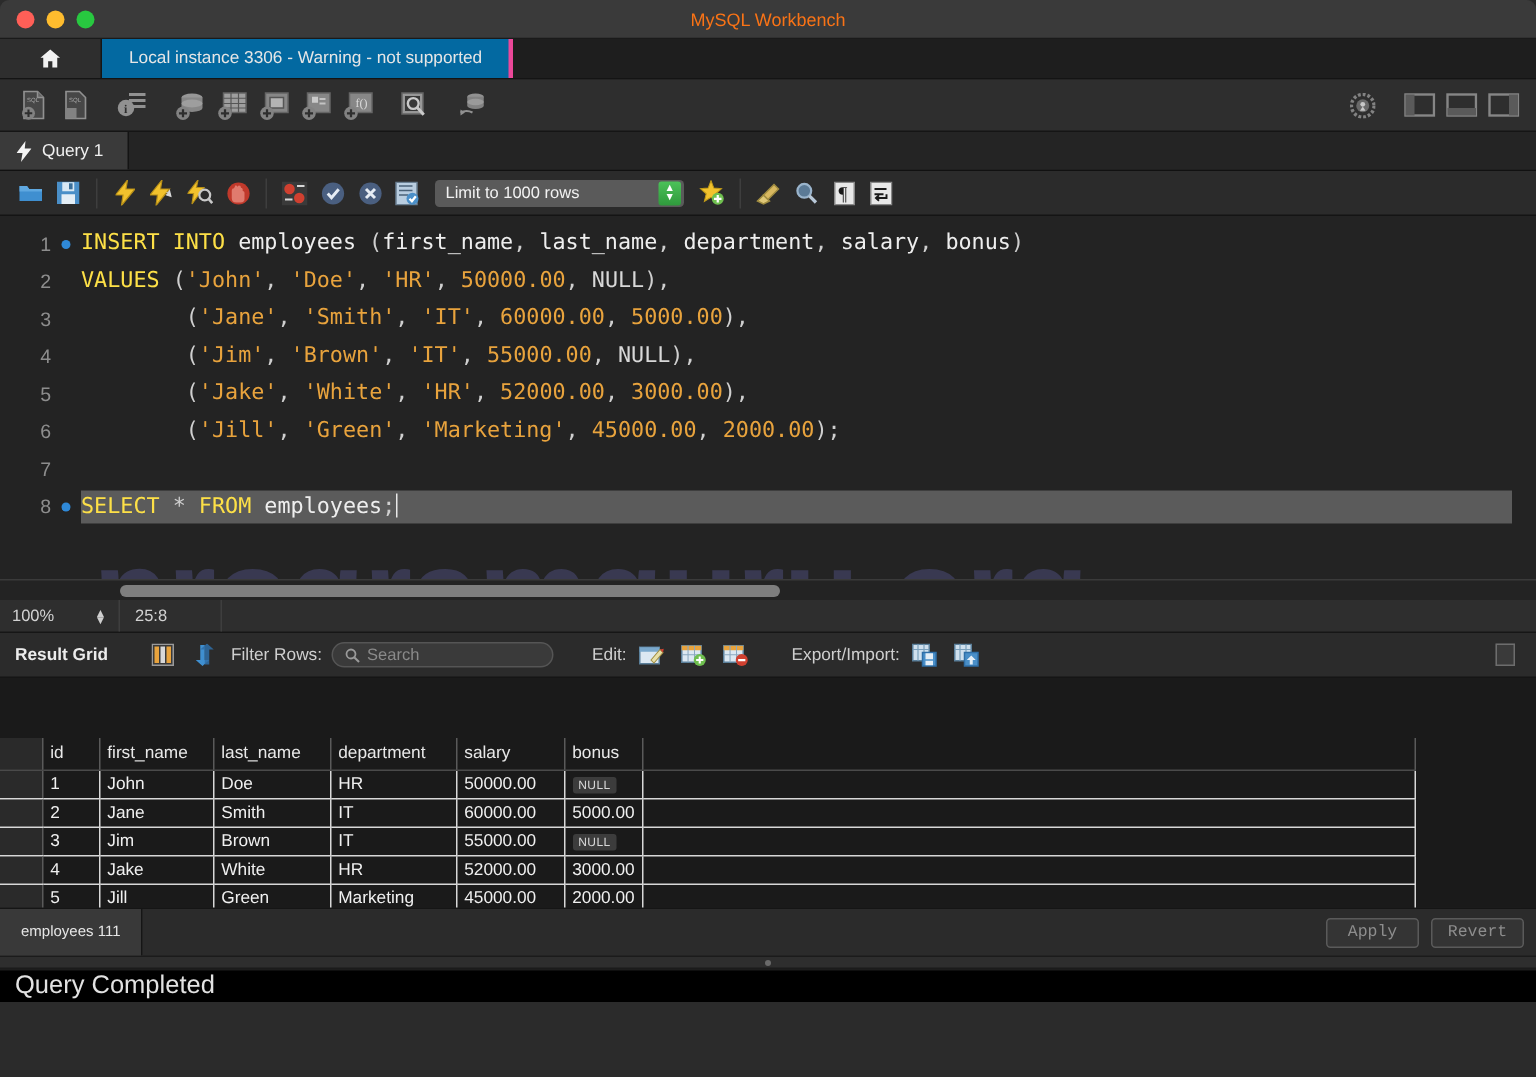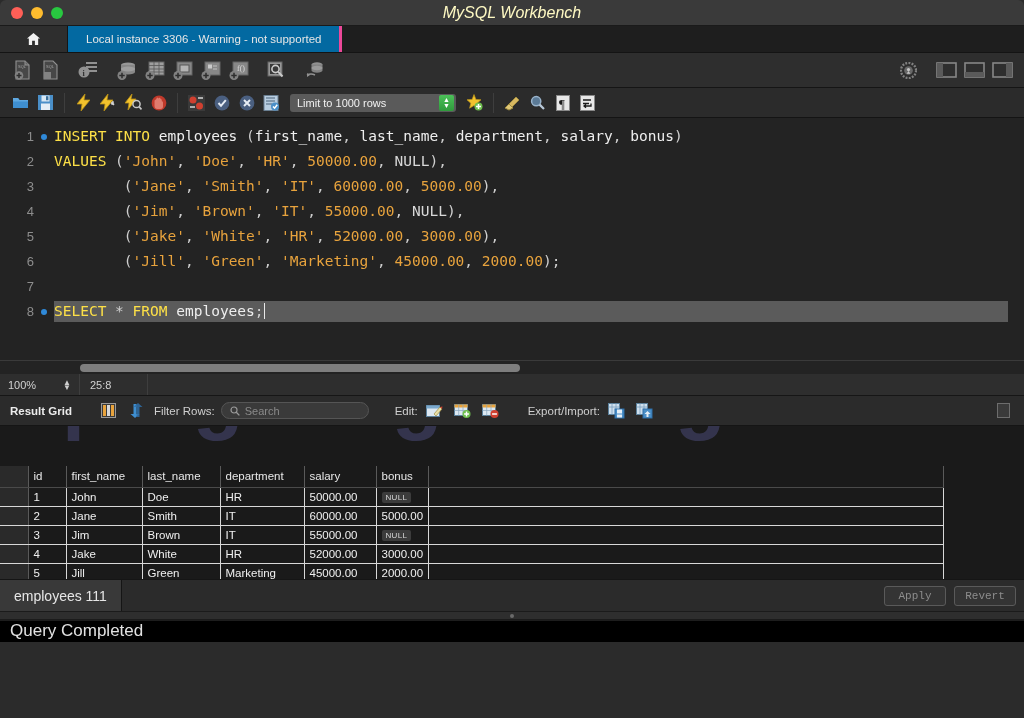--- a/index.html
+++ b/index.html
@@ -25,21 +25,21 @@
     display: flex; align-items: center;
     border-radius: 6px 6px 0 0;
   }
   .lights { display: flex; gap: 8px; padding-left: 11px; }
   .light { width: 12px; height: 12px; border-radius: 50%; }
   .light.red { background: #ff5f57; }
   .light.yellow { background: #febc2e; }
   .light.green { background: #28c840; }
   .win-title {
     position: absolute; left: 0; right: 0; text-align: center;
-    font-size: 16px; color: #fef9c3; pointer-events: none; font-style: italic;
+    font-size: 12px; color: #f97316; pointer-events: none;
   }
 
   
   .conn-strip {
     height: 27px; background: #1e1e1e;
     display: flex; align-items: stretch;
     border-bottom: 1px solid #141414;
   }
   .home-btn {
     width: 68px; display: flex; align-items: center; justify-content: center;
@@ -314,21 +314,21 @@
 
   
   .bottom-tabs {
     height: 32px; background: #2b2b2b;
     display: flex; align-items: center;
     border-top: 1px solid #151515;
   }
   .btab {
     height: 100%; padding: 0 14px;
     display: flex; align-items: center;
-    background: #393939; color: #e6e6e6; font-size: 14px;
+    background: #393939; color: #e6e6e6; font-size: 10px;
     border-right: 1px solid #151515;
   }
   .btab-rest { flex: 1; }
   .btn-sm {
     height: 20px; min-width: 62px;
     margin-right: 8px;
     border: 1px solid #5a5a5a; border-radius: 3px;
     background: #343434; color: #8d8d8d;
     font-size: 11px;
     display: flex; align-items: center; justify-content: center; font-family: Liberation Mono, monospace;
@@ -487,20 +487,29 @@
       </svg>
     </div>
     <div class="tb-icon">
       <svg width="21" height="16" viewBox="0 0 21 16">
         <rect x="1" y="1" width="19" height="14" fill="none" stroke="#8e8e8e" stroke-width="1.6"></rect>
         <rect x="14" y="1" width="6" height="14" fill="#5e5e5e"></rect>
       </svg>
     </div>
   </div>
 
+  <div class="qtab-strip">
+    <div class="qtab">
+      <svg width="10" height="14" viewBox="0 0 10 14">
+        <path d="M6 0 L0 8 H4 L3 14 L10 5 H5.5 Z" fill="#f4f4f4"></path>
+      </svg>
+      <span>Query 1</span>
+    </div>
+    <div class="qtab-rest"></div>
+  </div>
 
   <div class="query-toolbar">
     <div class="qt-icon">
       <svg width="17" height="15" viewBox="0 0 17 15">
         <path d="M1 3 h5 l1.5 2 h8.5 v8 h-15 z" fill="#3f8fd0"></path>
         <path d="M1 3 h5 l1.5 2 h8.5 v1.6 h-15 z" fill="#5fa8e0"></path>
       </svg>
     </div>
     <div class="qt-icon">
       <svg width="15" height="15" viewBox="0 0 15 15">

